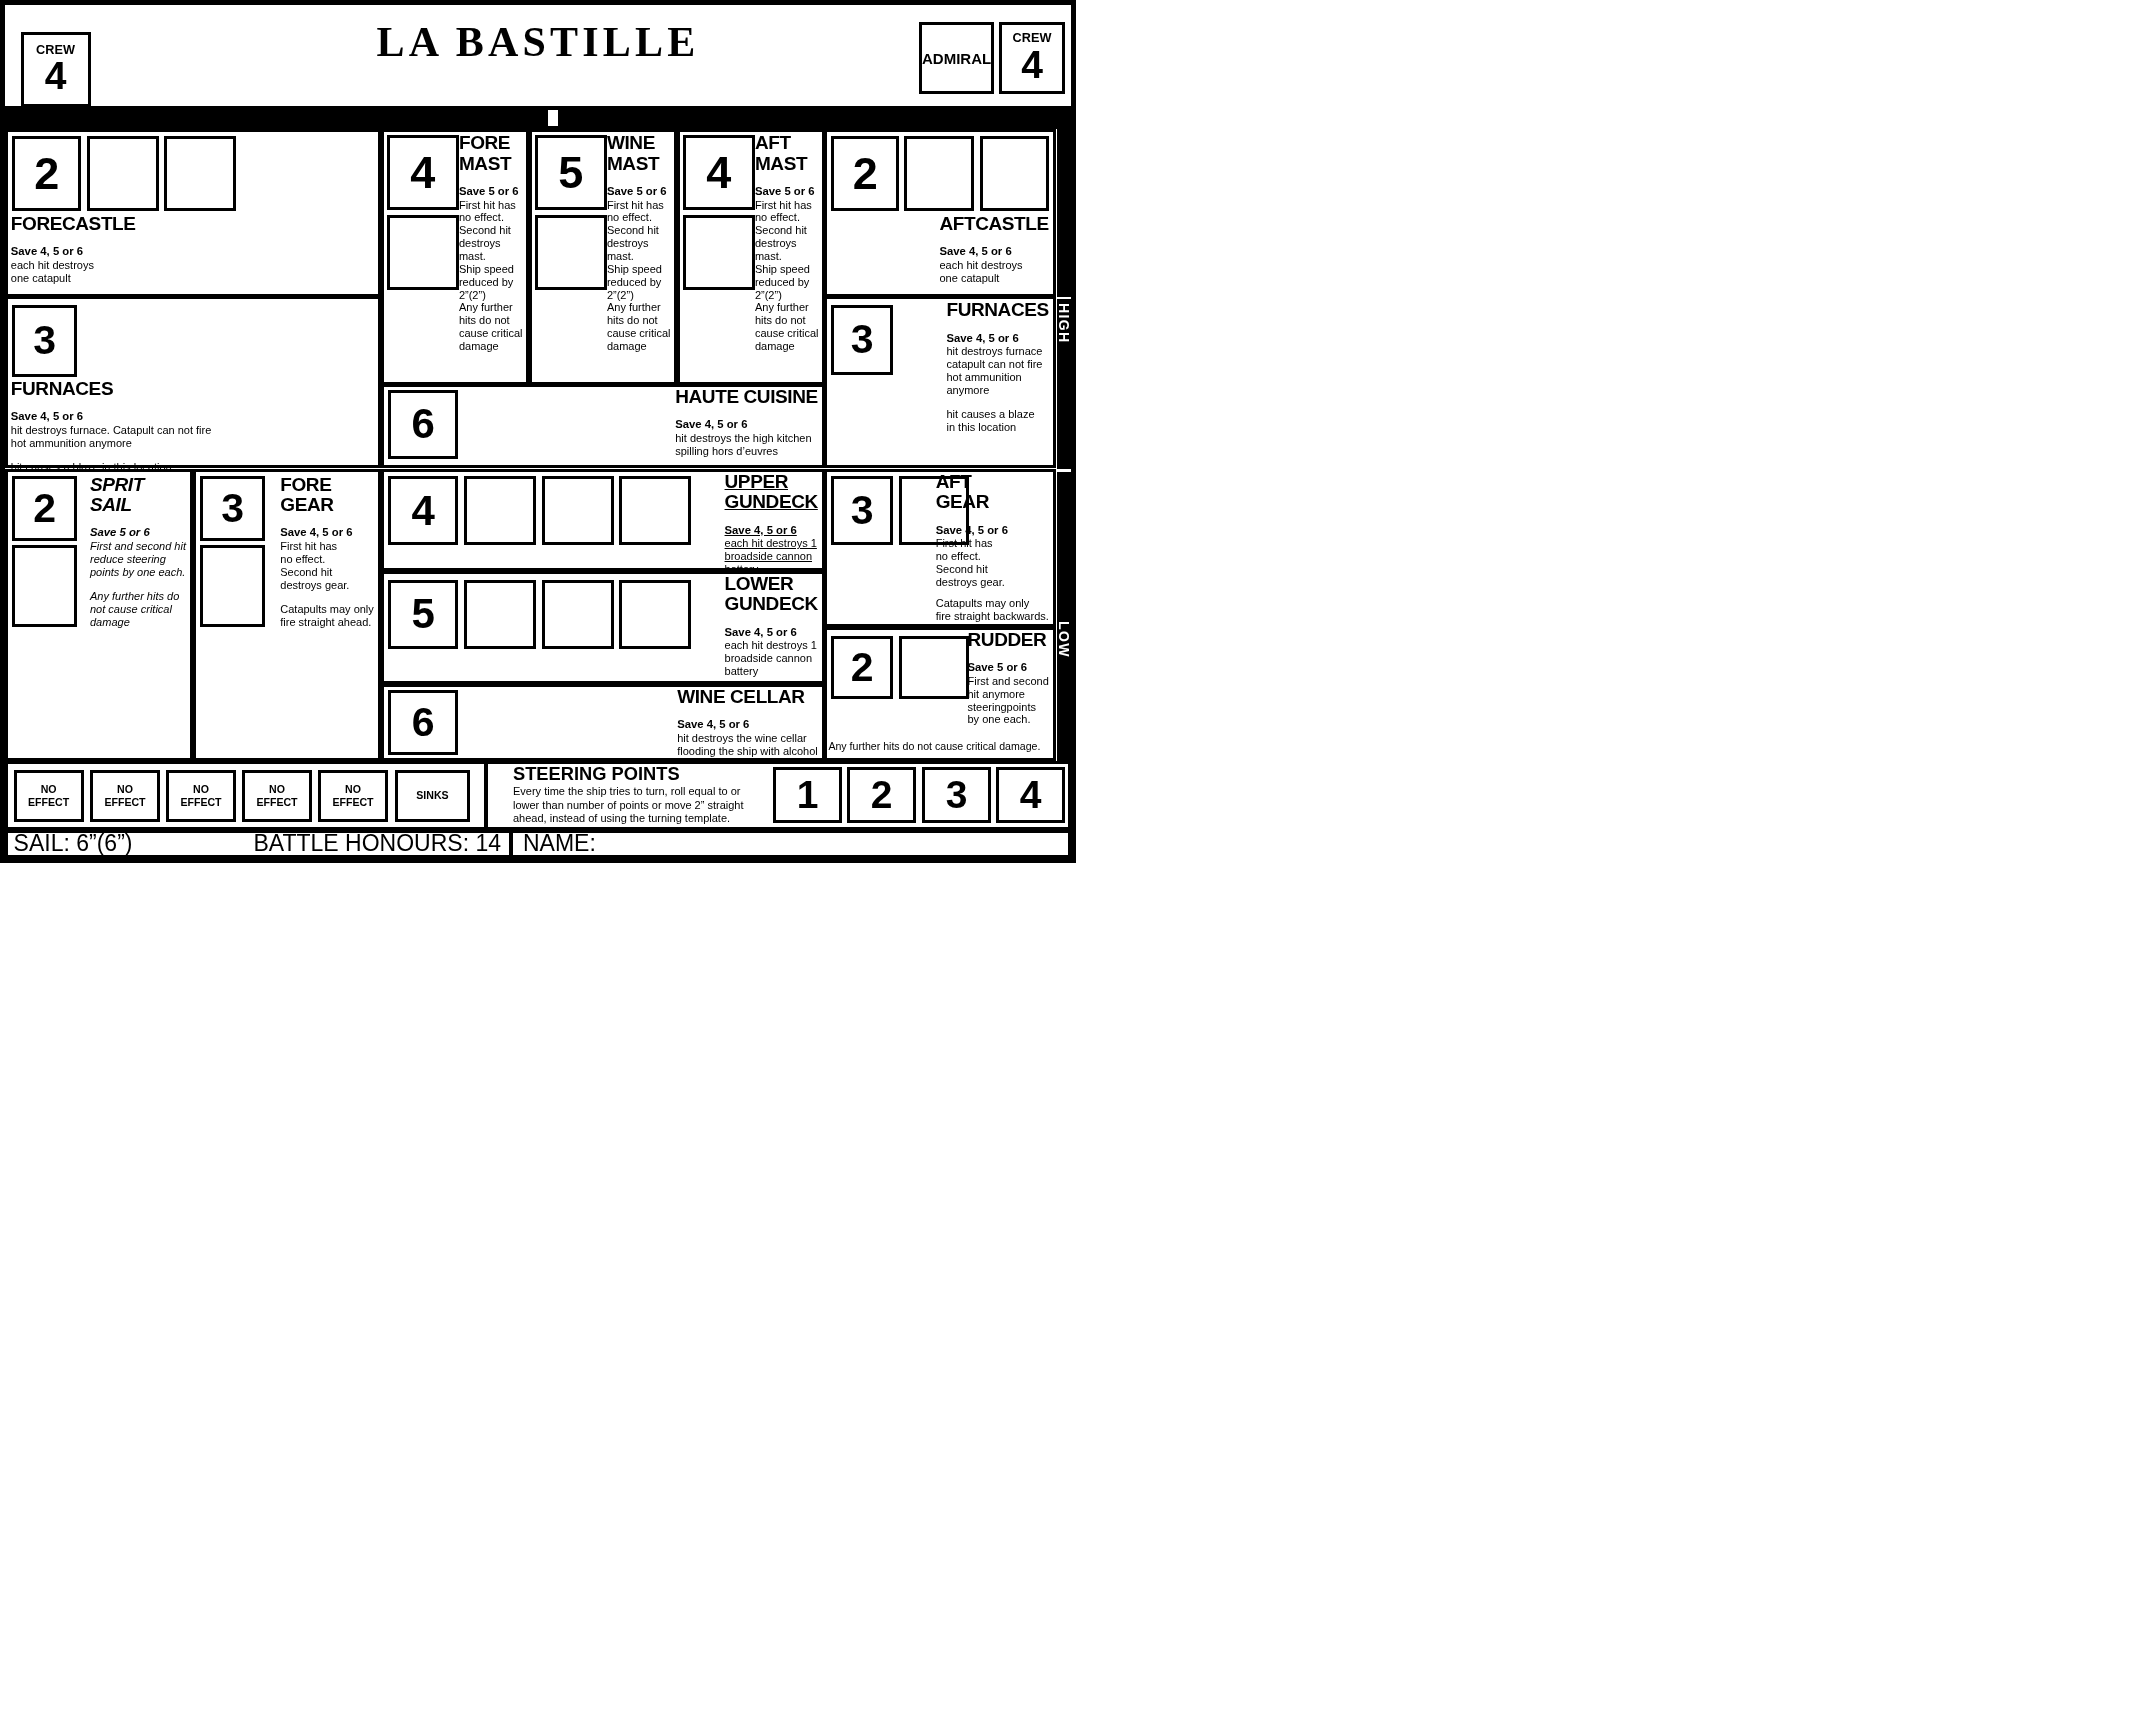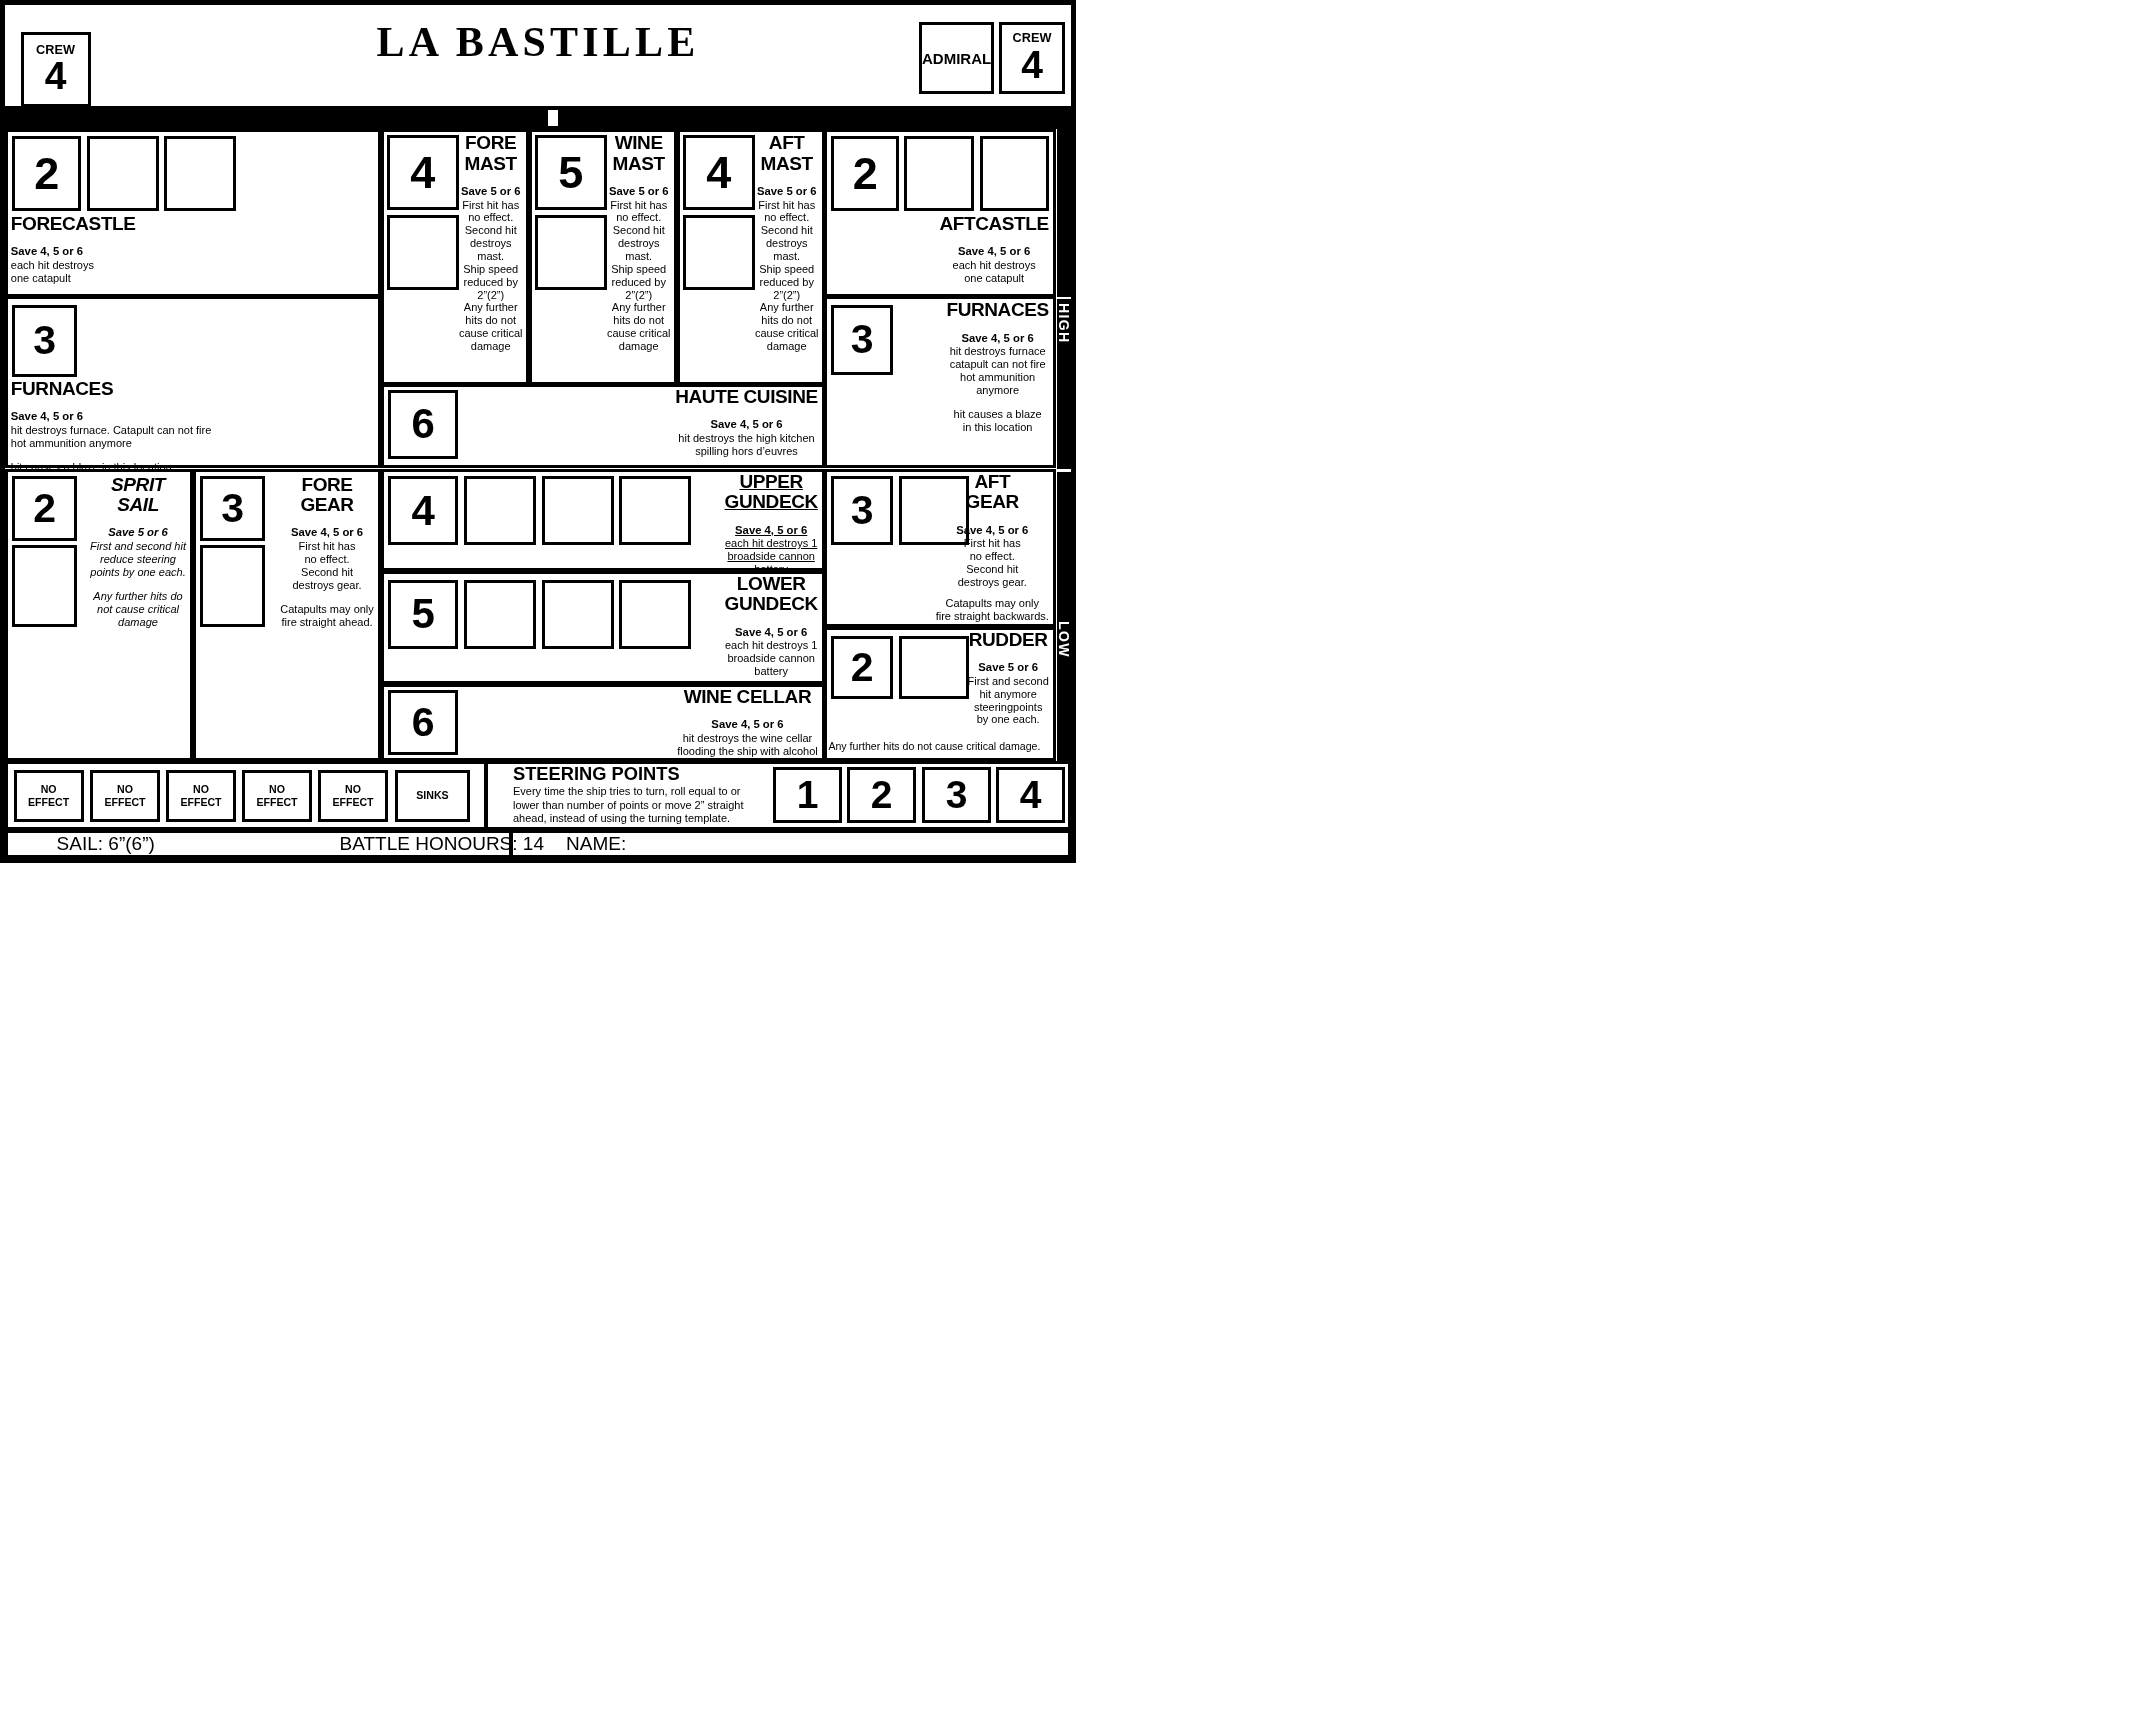--- a/index.html
+++ b/index.html
@@ -4,34 +4,34 @@
 <style>
   html,body{margin:0;padding:0;background:#fff;}
   body{font-family:"Liberation Sans",sans-serif;color:#000;}
   .card{position:relative;width:1076px;height:863px;background:#fff;border:5px solid #000;box-sizing:border-box;overflow:hidden;}
   .abs{position:absolute;}
   .sec{position:absolute;border:3.5px solid #000;box-sizing:border-box;background:#fff;}
   .box{position:absolute;border:3.5px solid #000;box-sizing:border-box;background:#fff;display:flex;align-items:center;justify-content:center;}
   .dg{font-weight:bold;line-height:1;}
   .d64{font-size:45px;} .d60{font-size:42px;} .d58{font-size:41px;} .d56{font-size:39px;}
   .txt{position:absolute;}
-  .tr{text-align:center;padding-left:28px;}
+  .tr{text-align:left;padding-left:28px;}
   .h{font-size:19px;font-weight:bold;line-height:1.07;letter-spacing:-0.4px;white-space:nowrap;}
   .h2{font-size:18.3px;font-weight:bold;line-height:1.05;white-space:nowrap;}
   .save{font-size:11.3px;font-weight:bold;line-height:1.2;white-space:nowrap;margin-top:11px;}
   .ln{font-size:11px;line-height:1.17;white-space:nowrap;}
   .sp{height:11.3px;}
   .bar{position:absolute;background:#000;}
   .tick{position:absolute;background:#fff;}
   .side{position:absolute;background:#000;color:#fff;display:flex;justify-content:center;}
   .sidetxt{writing-mode:vertical-rl;font-weight:bold;font-size:14px;letter-spacing:1.4px;white-space:nowrap;}
   .title{position:absolute;width:100%;text-align:center;font-family:"Liberation Serif",serif;font-weight:bold;font-size:42px;letter-spacing:4.2px;line-height:1;}
   .crewlbl{font-size:12.7px;font-weight:bold;line-height:1;text-align:center;}
   .vbar{position:absolute;background:#000;width:3.5px;top:-3.5px;bottom:-3.5px;}
-  .footxt{font-size:19px;line-height:21px;white-space:nowrap;margin-left:43px;}
+  .footxt{font-size:23px;line-height:21px;white-space:nowrap;}
   .ne{font-size:10.6px;font-weight:bold;line-height:1.18;text-align:center;}
 </style>
 </head>
 <body>
 
 <div class="card">
 
   <div class="box" style="left:15.5px;top:27px;width:70px;height:75px;flex-direction:column;">
     <div class="crewlbl">CREW</div>
     <div class="dg d56">4</div>

